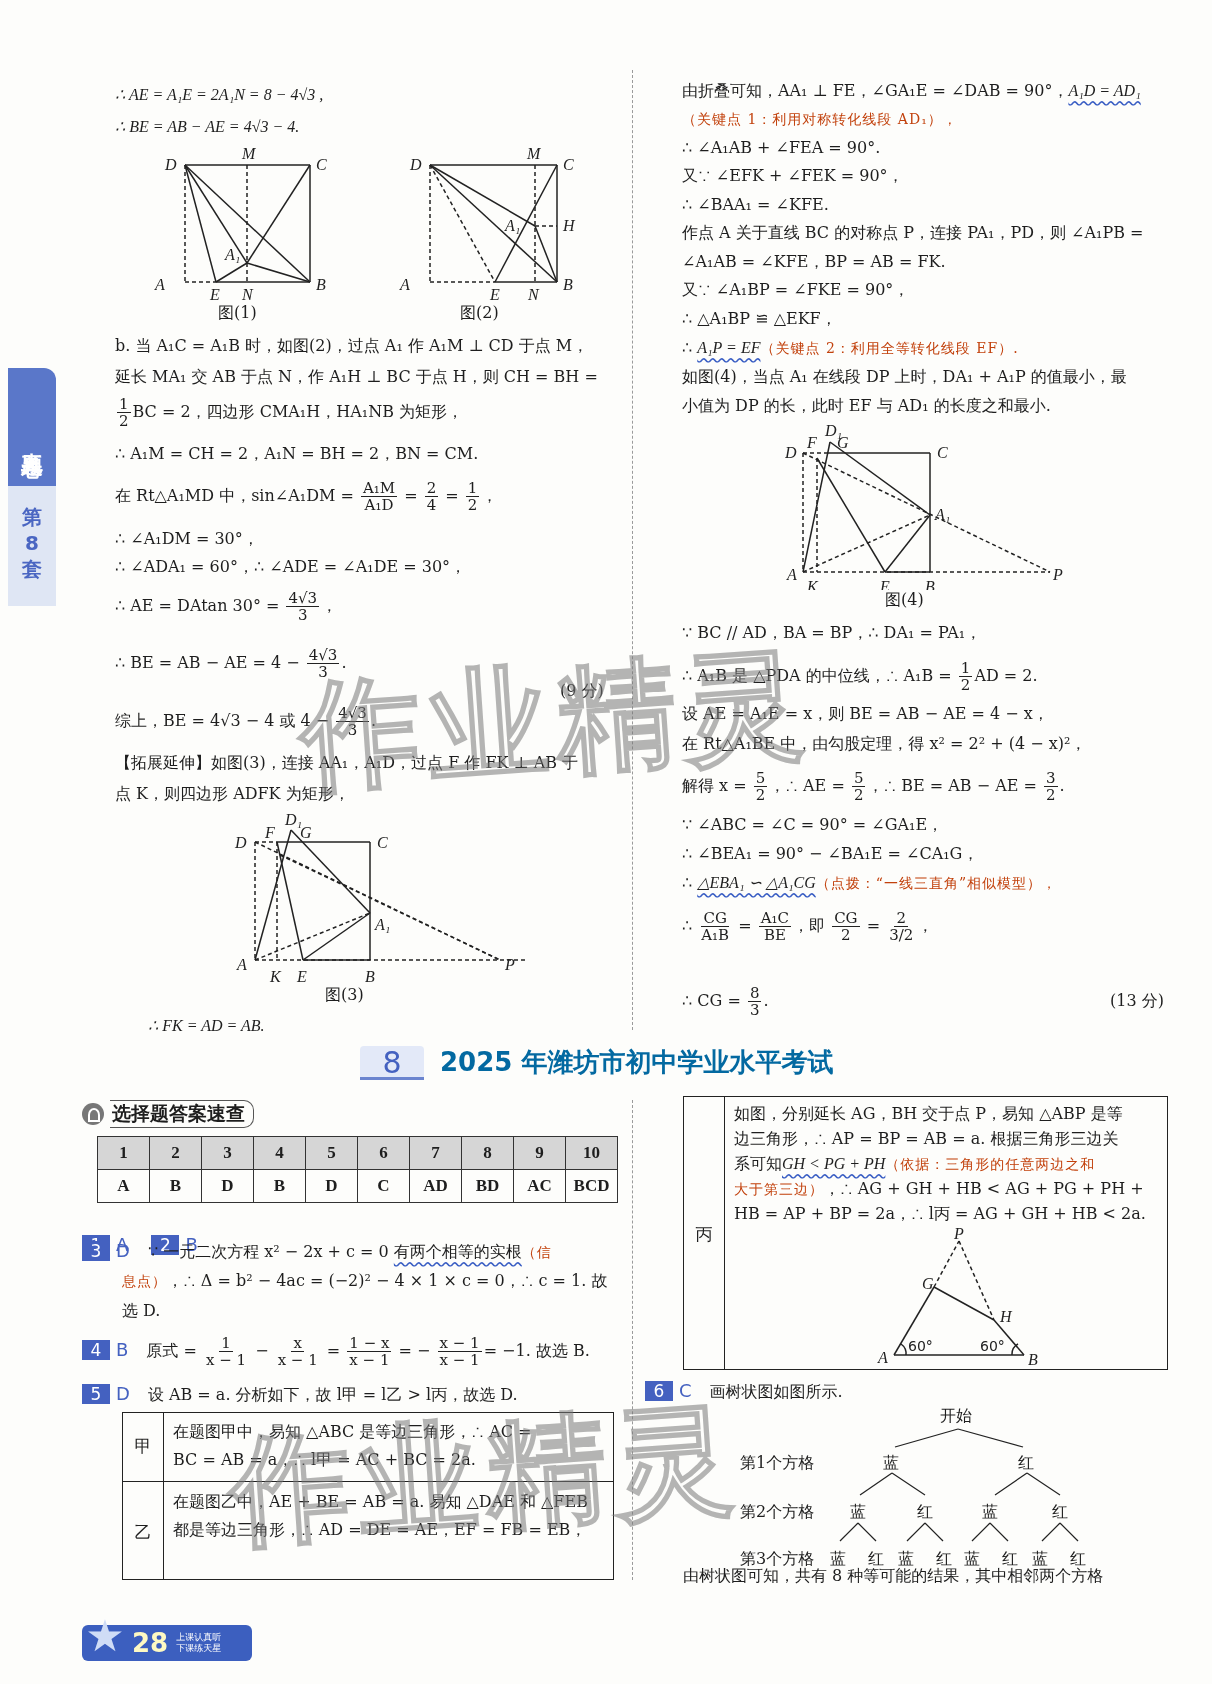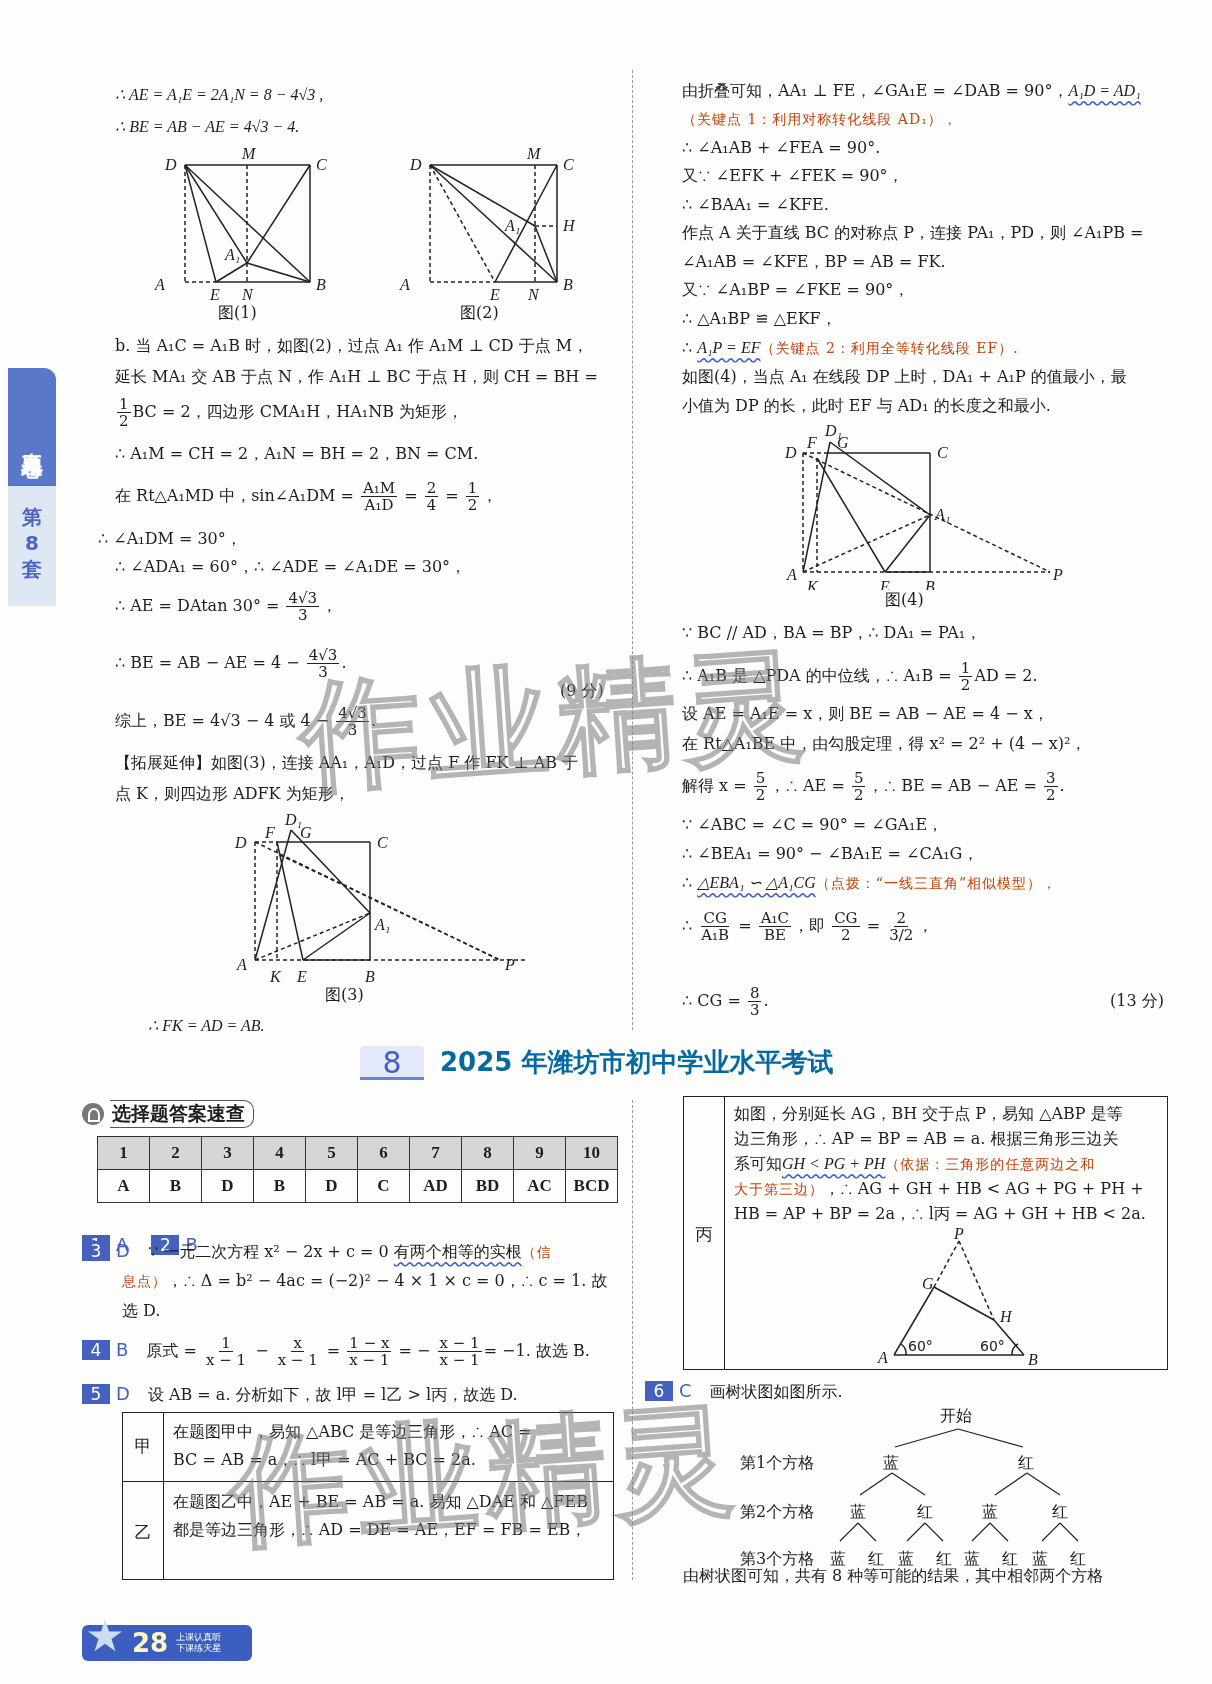--- a/index.html
+++ b/index.html
@@ -126,21 +126,21 @@
     </span> =
   <span class="frac">
       <span class="num">2</span>
       <span class="den">4</span>
     </span> =
   <span class="frac">
       <span class="num">1</span>
       <span class="den">2</span>
     </span><span>，</span>
 </div>
-<div class="line" style="left:98px; top:528px;">∴ ∠A₁DM = 30°，</div>
+<div class="line" style="left:115px; top:528px;">∴ ∠A₁DM = 30°，</div>
 <div class="line" style="left:115px; top:556px;">∴ ∠ADA₁ = 60°，∴ ∠ADE = ∠A₁DE = 30°，</div>
 <div class="line" style="left:115px; top:590px;">
   <span>∴ AE = DAtan 30° =</span>
   <span class="frac">
       <span class="num">4√3</span>
       <span class="den">3</span>
     </span><span>，</span>
 </div>
 <div class="line" style="left:115px; top:647px;">
   <span>∴ BE = AB − AE = 4 −</span>

